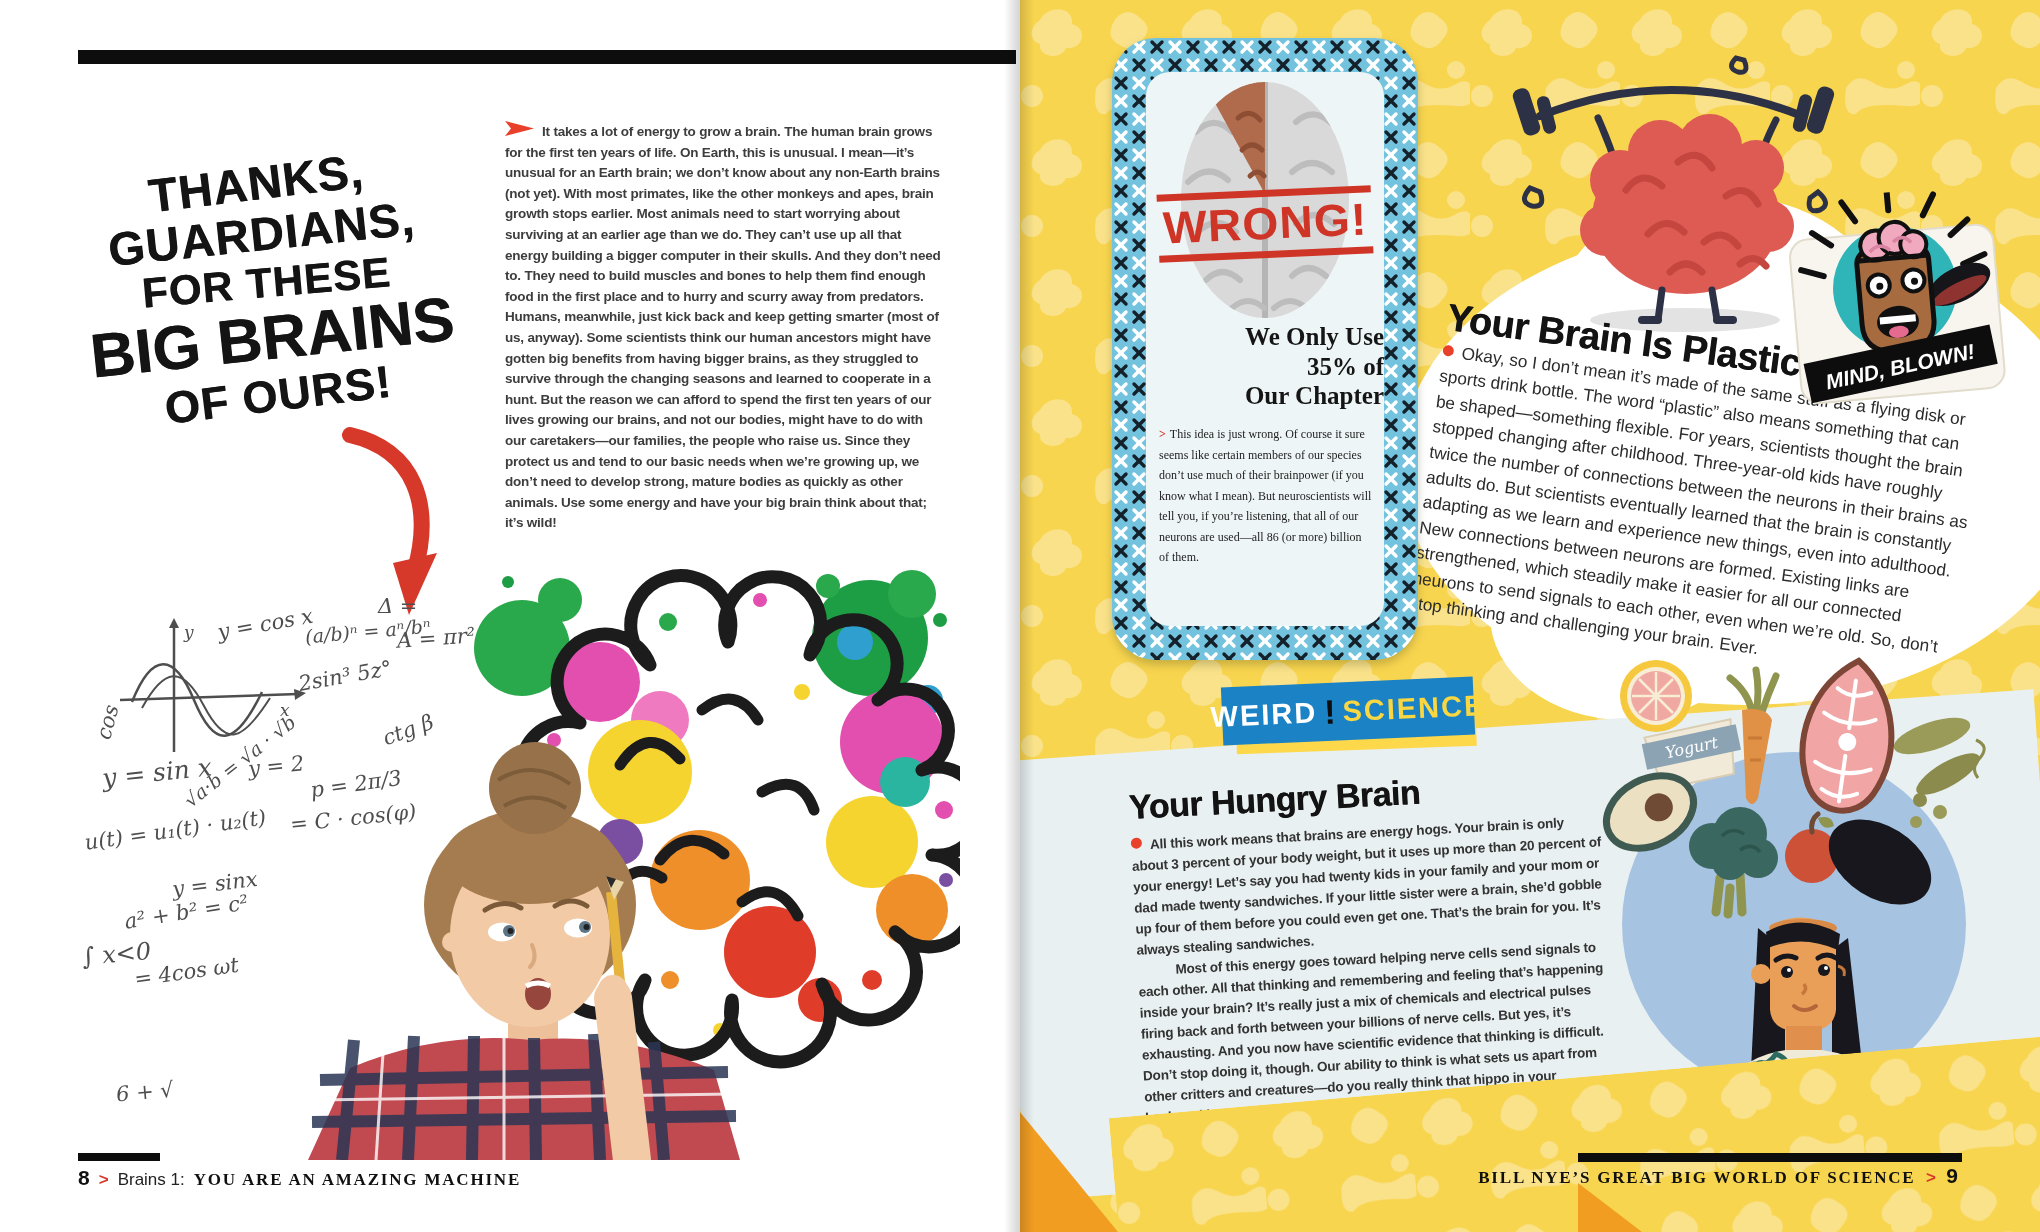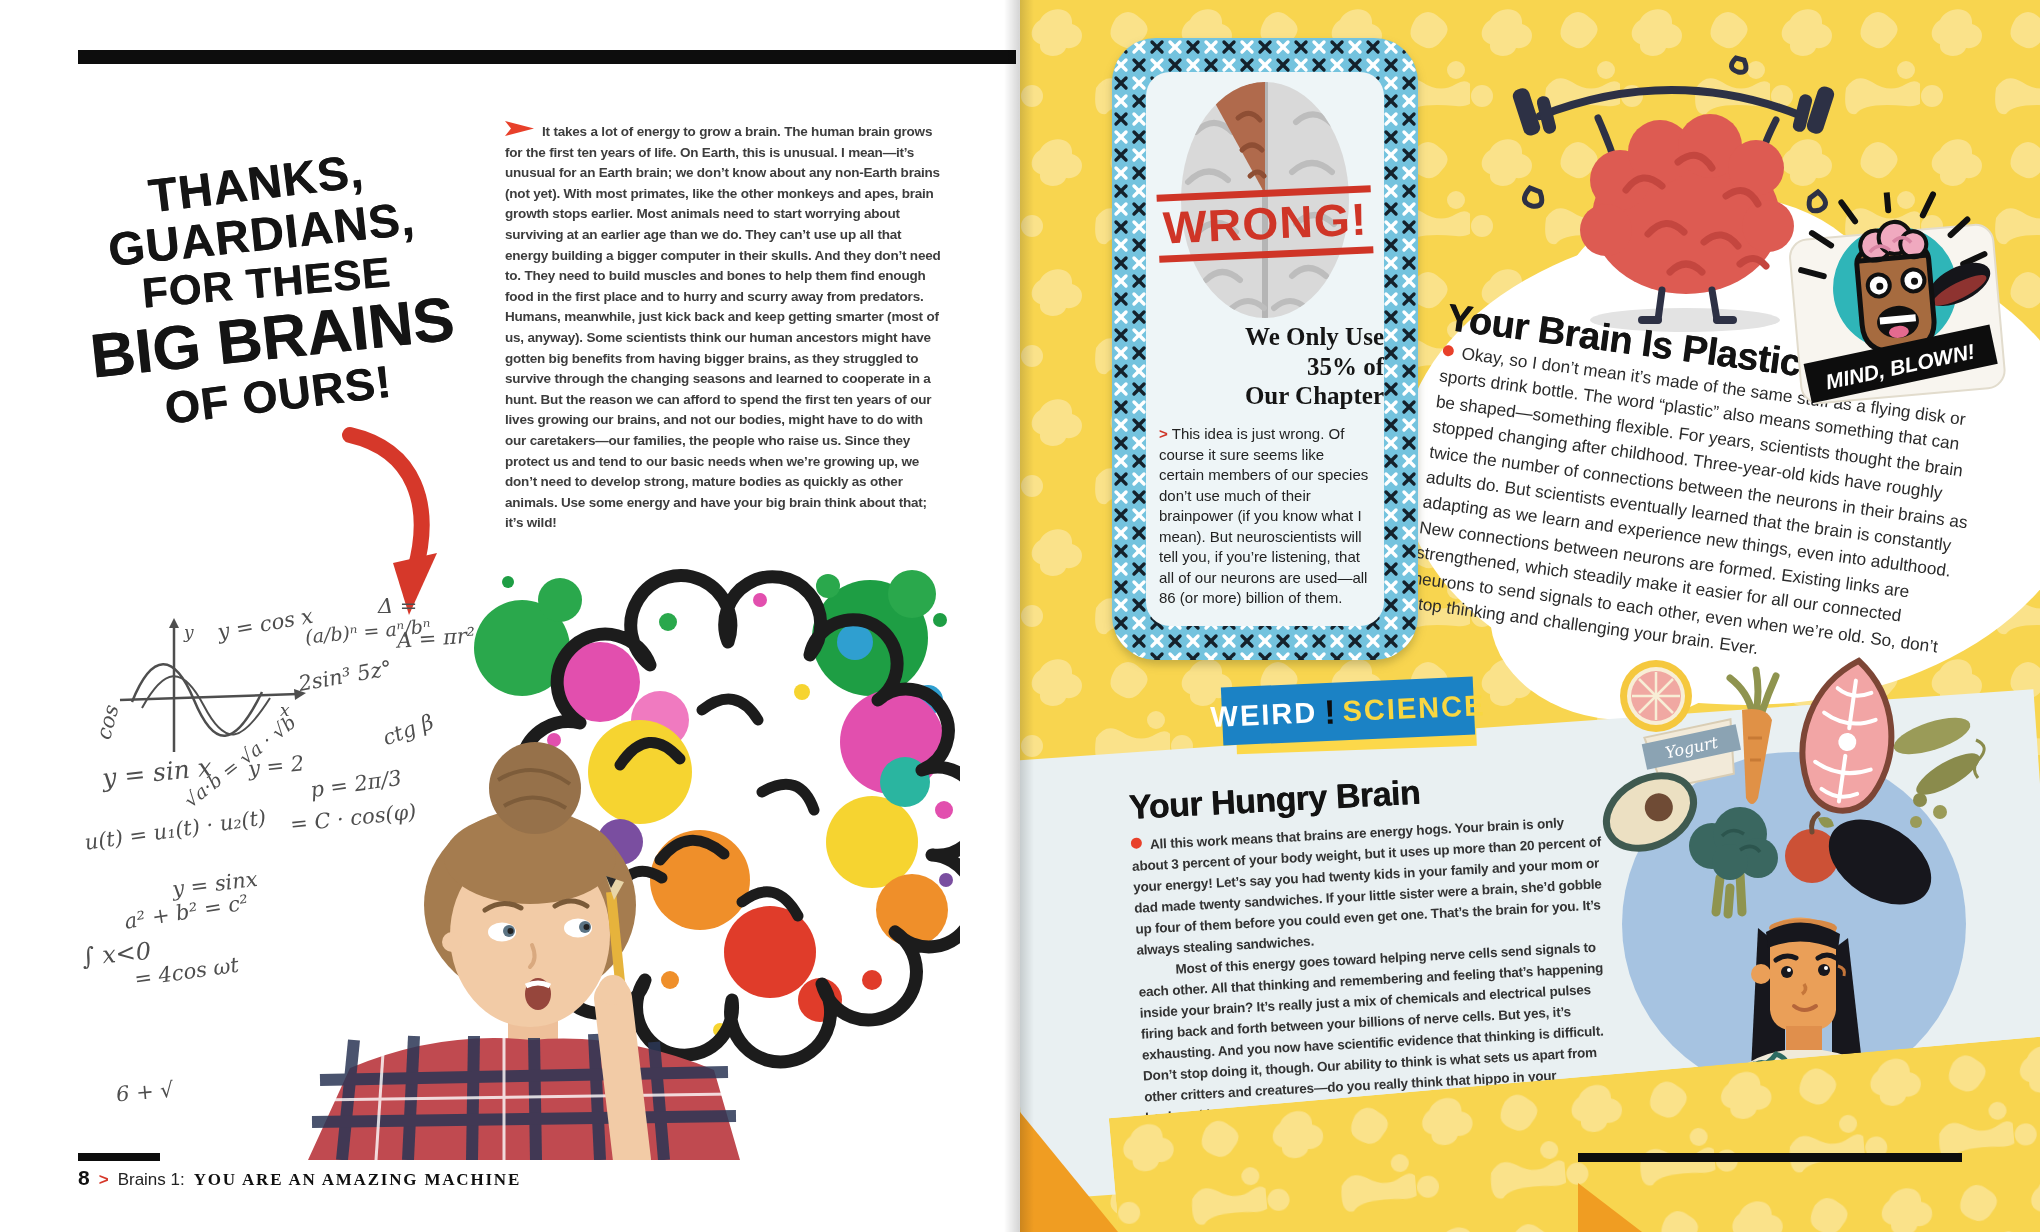--- a/index.html
+++ b/index.html
@@ -42,22 +42,22 @@
 
   
   #wrong-card{left:92px;top:38px;width:306px;height:622px;filter:drop-shadow(0 5px 4px rgba(60,60,20,.25));}
   #wrong-inner{left:34px;top:34px;width:238px;height:554px;background:#eef5f7;border-radius:24px;overflow:hidden;}
   #wrong-stamp{left:0;top:118px;width:238px;text-align:center;}
   #wrong-stamp .stamp-box{display:inline-block;transform:rotate(-2.5deg) scaleX(1.03);
       border-top:7px solid #cf3527;border-bottom:7px solid #cf3527;padding:1px 5px;}
   #wrong-stamp .stamp-text{font-size:45px;font-weight:900;color:#cf3527;letter-spacing:1px;}
   #wrong-heading{left:0;top:250px;width:238px;text-align:right;font-family:"Liberation Serif",serif;
       font-weight:700;font-size:25px;line-height:1.18;color:#151515;}
-  #wrong-body{left:13px;top:352px;width:213px;font-family:Liberation Sans, sans-serif;
-      font-size:15px;line-height:20.5px;color:#222;}
+  #wrong-body{left:13px;top:352px;width:213px;font-family:Liberation Serif, serif;
+      font-size:12px;line-height:20.5px;color:#222;}
   #wrong-body .gt{color:#cf3527;font-weight:700;margin-right:4px;}
 
   
   #plastic-block{left:430px;top:296px;width:580px;transform:rotate(7.5deg);transform-origin:left top;}
   #plastic-heading{font-size:38px;font-weight:900;color:#131313;letter-spacing:-0.5px;
       text-shadow:0.5px 0 #131313;}
   #plastic-body{margin-top:9px;width:548px;font-size:17.2px;line-height:25.4px;color:#2b2b2b;}
   .dot{display:inline-block;width:11px;height:11px;border-radius:50%;background:#e8402a;
        margin-right:8px;vertical-align:1px;}
 
@@ -532,16 +532,21 @@
           <div>35% of</div>
           <div>Our Chapter</div>
         </div>
         <div id="wrong-body" class="abs"><span class="gt">&gt;</span><span>This idea is just wrong. Of course it sure seems like certain members of our species don’t use much of their brainpower (if you know what I mean). But neuroscientists will tell you, if you’re listening, that all of our neurons are used—all 86 (or more) billion of them.</span></div>
       </div>
     </div>
 
     <div id="corner-tri" class="abs"></div>
     <div id="footer-right-bar" class="abs"></div>
     <div id="orange-sliver" class="abs"></div>
+    <div id="footer-right" class="abs">
+      <span class="slab">BILL NYE’S GREAT BIG WORLD OF SCIENCE</span>
+      <span class="red-sep">&gt;</span>
+      <span class="pageno">9</span>
+    </div>
   </div>
 
   <div id="spine" class="abs"></div>
 </div>
 
 </body></html>

